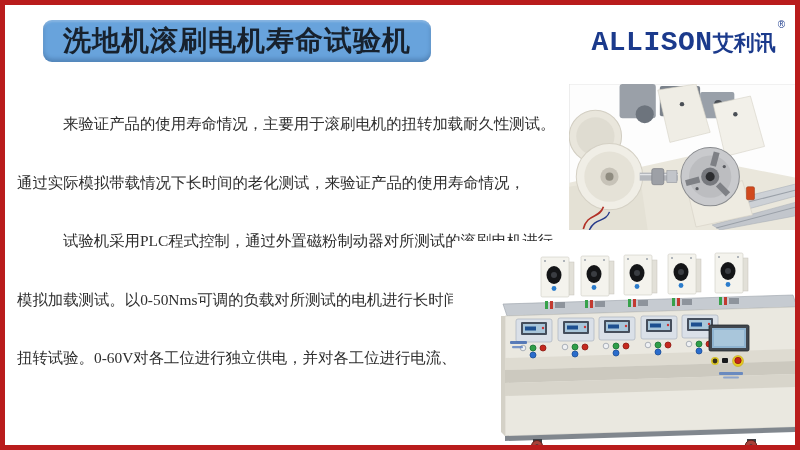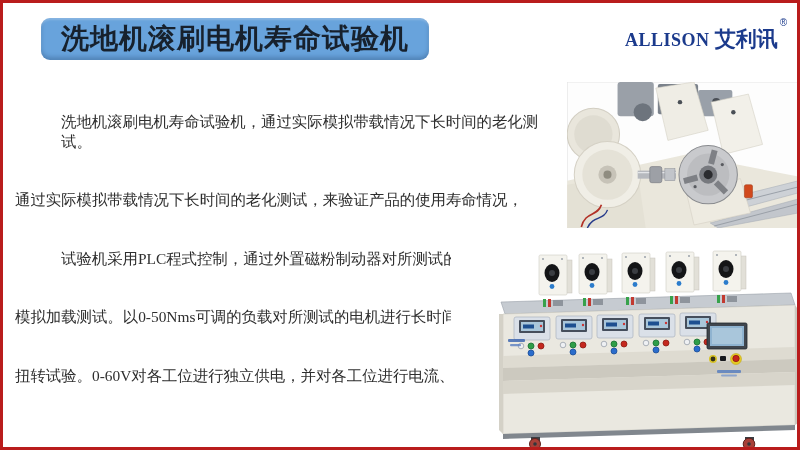--- a/index.html
+++ b/index.html
@@ -1,39 +1,39 @@
 <!DOCTYPE html>
 <html style="--title_bg: #68a3dc; --title_text: #17212d; --brand_blue: #1b3a8c; --body_text: #2e2e2e;"><head>
 <meta charset="utf-8">
 <style>
   html,body{margin:0;padding:0;background:#fff;}
   .page{
     position:relative;width:800px;height:450px;background:#fff;overflow:hidden;
     font-family:"Liberation Serif","DejaVu Serif",serif;
-    border:3px solid #b91c1c;box-sizing:border-box;
+    border:5px solid #b91c1c;box-sizing:border-box;
   }
   .title-box{
     position:absolute;left:38px;top:15px;width:388px;height:42px;
     background:var(--title_bg,#68a3dc);border-radius:9px;
     display:flex;align-items:center;justify-content:center;
     font-size:28px;font-weight:bold;color:var(--title_text,#17212d);
     letter-spacing:1px;
     box-shadow:inset 0 -3px 4px rgba(20,50,90,.28), inset 0 2px 2px rgba(255,255,255,.22);
   }
   .brand{
     position:absolute;right:12px;top:22px;color:var(--brand_blue,#1b3a8c);
     white-space:nowrap;
   }
   .brand-name{
-    font-family:Liberation Serif, serif;
-    font-weight:bold;font-size:18px;letter-spacing:.5px;
+    font-family:Liberation Mono, monospace;
+    font-weight:bold;font-size:28px;letter-spacing:.5px;
   }
   .brand-cn{
     font-family:"Liberation Sans","DejaVu Sans",sans-serif;
-    font-weight:bold;font-size:21px;margin-left:5px;text-align:center;
+    font-weight:bold;font-size:21px;text-align:center;
   }
   .brand-reg{
     font-family:"Liberation Sans","DejaVu Sans",sans-serif;
     font-size:10px;vertical-align:top;position:relative;top:-8px;left:2px;
   }
   .content{
     position:absolute;left:12px;top:70px;width:546px;
     font-size:15.4px;line-height:19.5px;color:var(--body_text,#2e2e2e);
     white-space:pre-wrap;
   }
@@ -48,21 +48,21 @@
 </head>
 <body>
 
 <div class="page">
 
   <div class="title-box">洗地机滚刷电机寿命试验机</div>
 
   <div class="brand"><span class="brand-name">ALLISON</span><span class="brand-cn">艾利讯</span><span class="brand-reg">®</span></div>
 
   <div class="content">
-    <div class="ln i2">洗地机滚刷电机寿命试验机，通过实际模拟带载情况下长时间的老化测试。</div>
+    <div class="ln i2">来验证产品的使用寿命情况，主要用于滚刷电机的扭转加载耐久性测试。</div>
     <div class="ln">通过实际模拟带载情况下长时间的老化测试，来验证产品的使用寿命情况，</div>
     <div class="ln i2">试验机采用PLC程式控制，通过外置磁粉制动器对所测试的滚刷电机进行</div>
     <div class="ln">模拟加载测试。以0-50Nms可调的负载对所测试的电机进行长时间/间隔性的</div>
     <div class="ln">扭转试验。0-60V对各工位进行独立供电，并对各工位进行电流、电压监测。</div>
     
     
     
     
     
     

